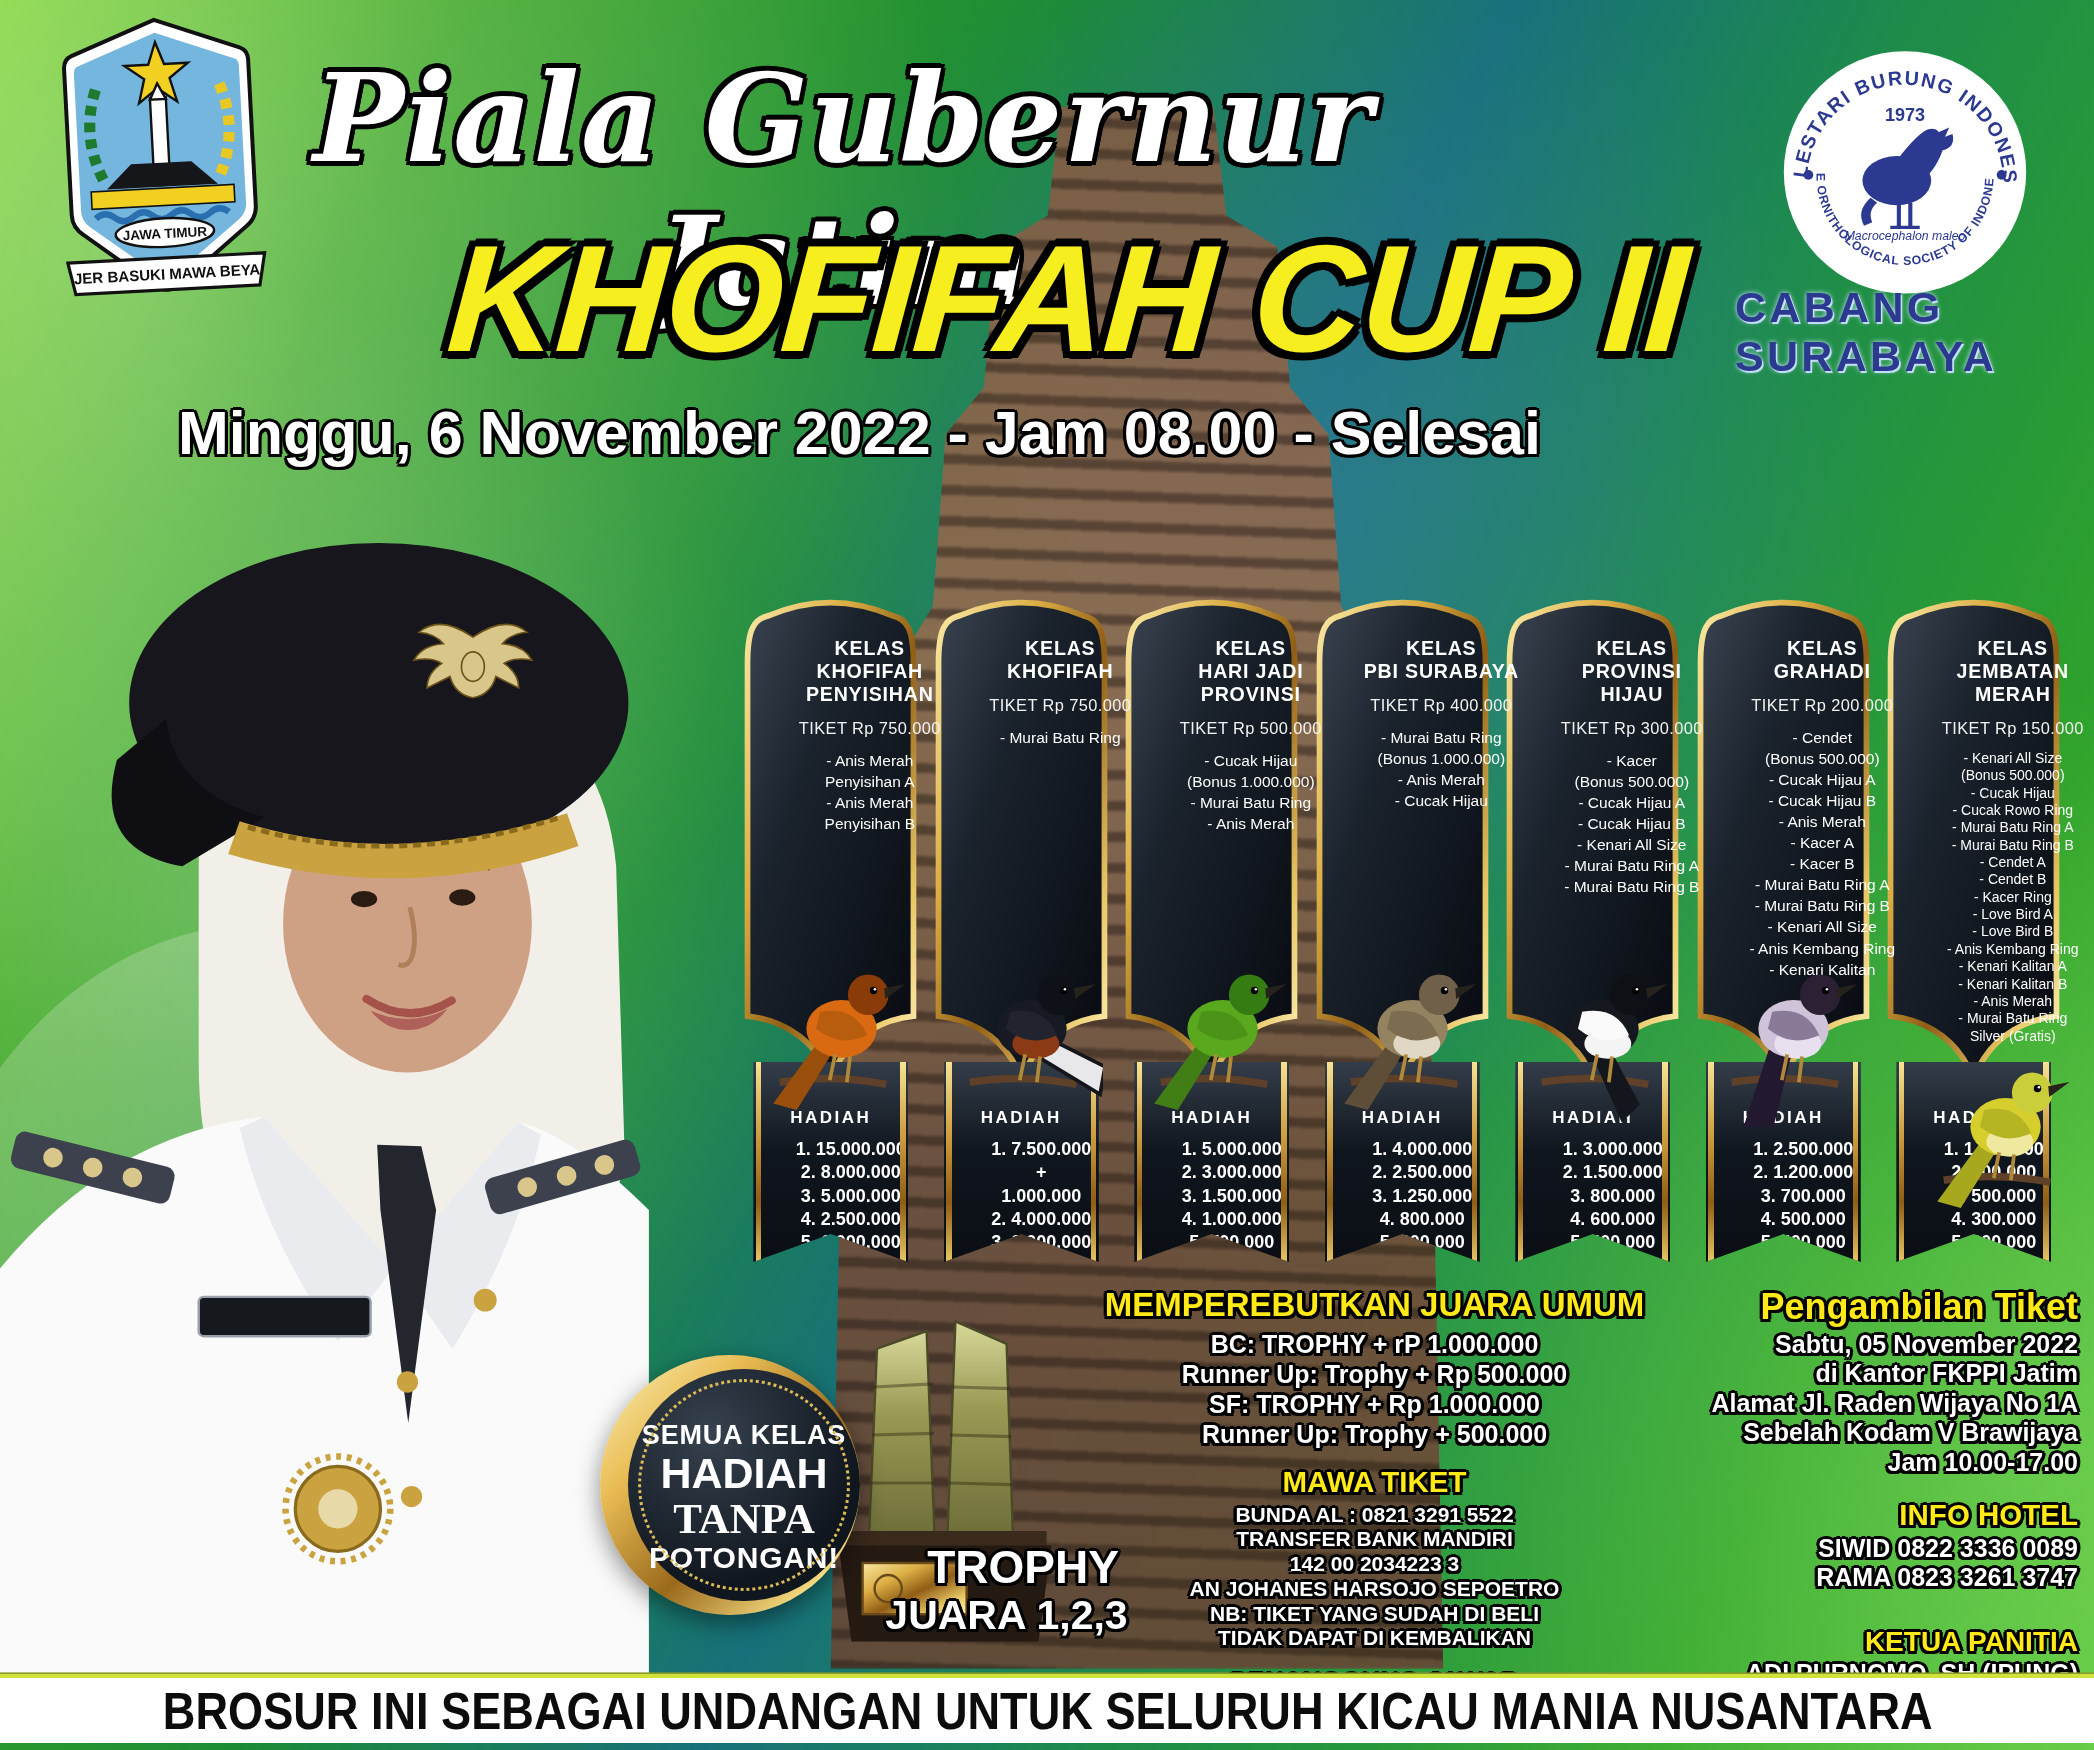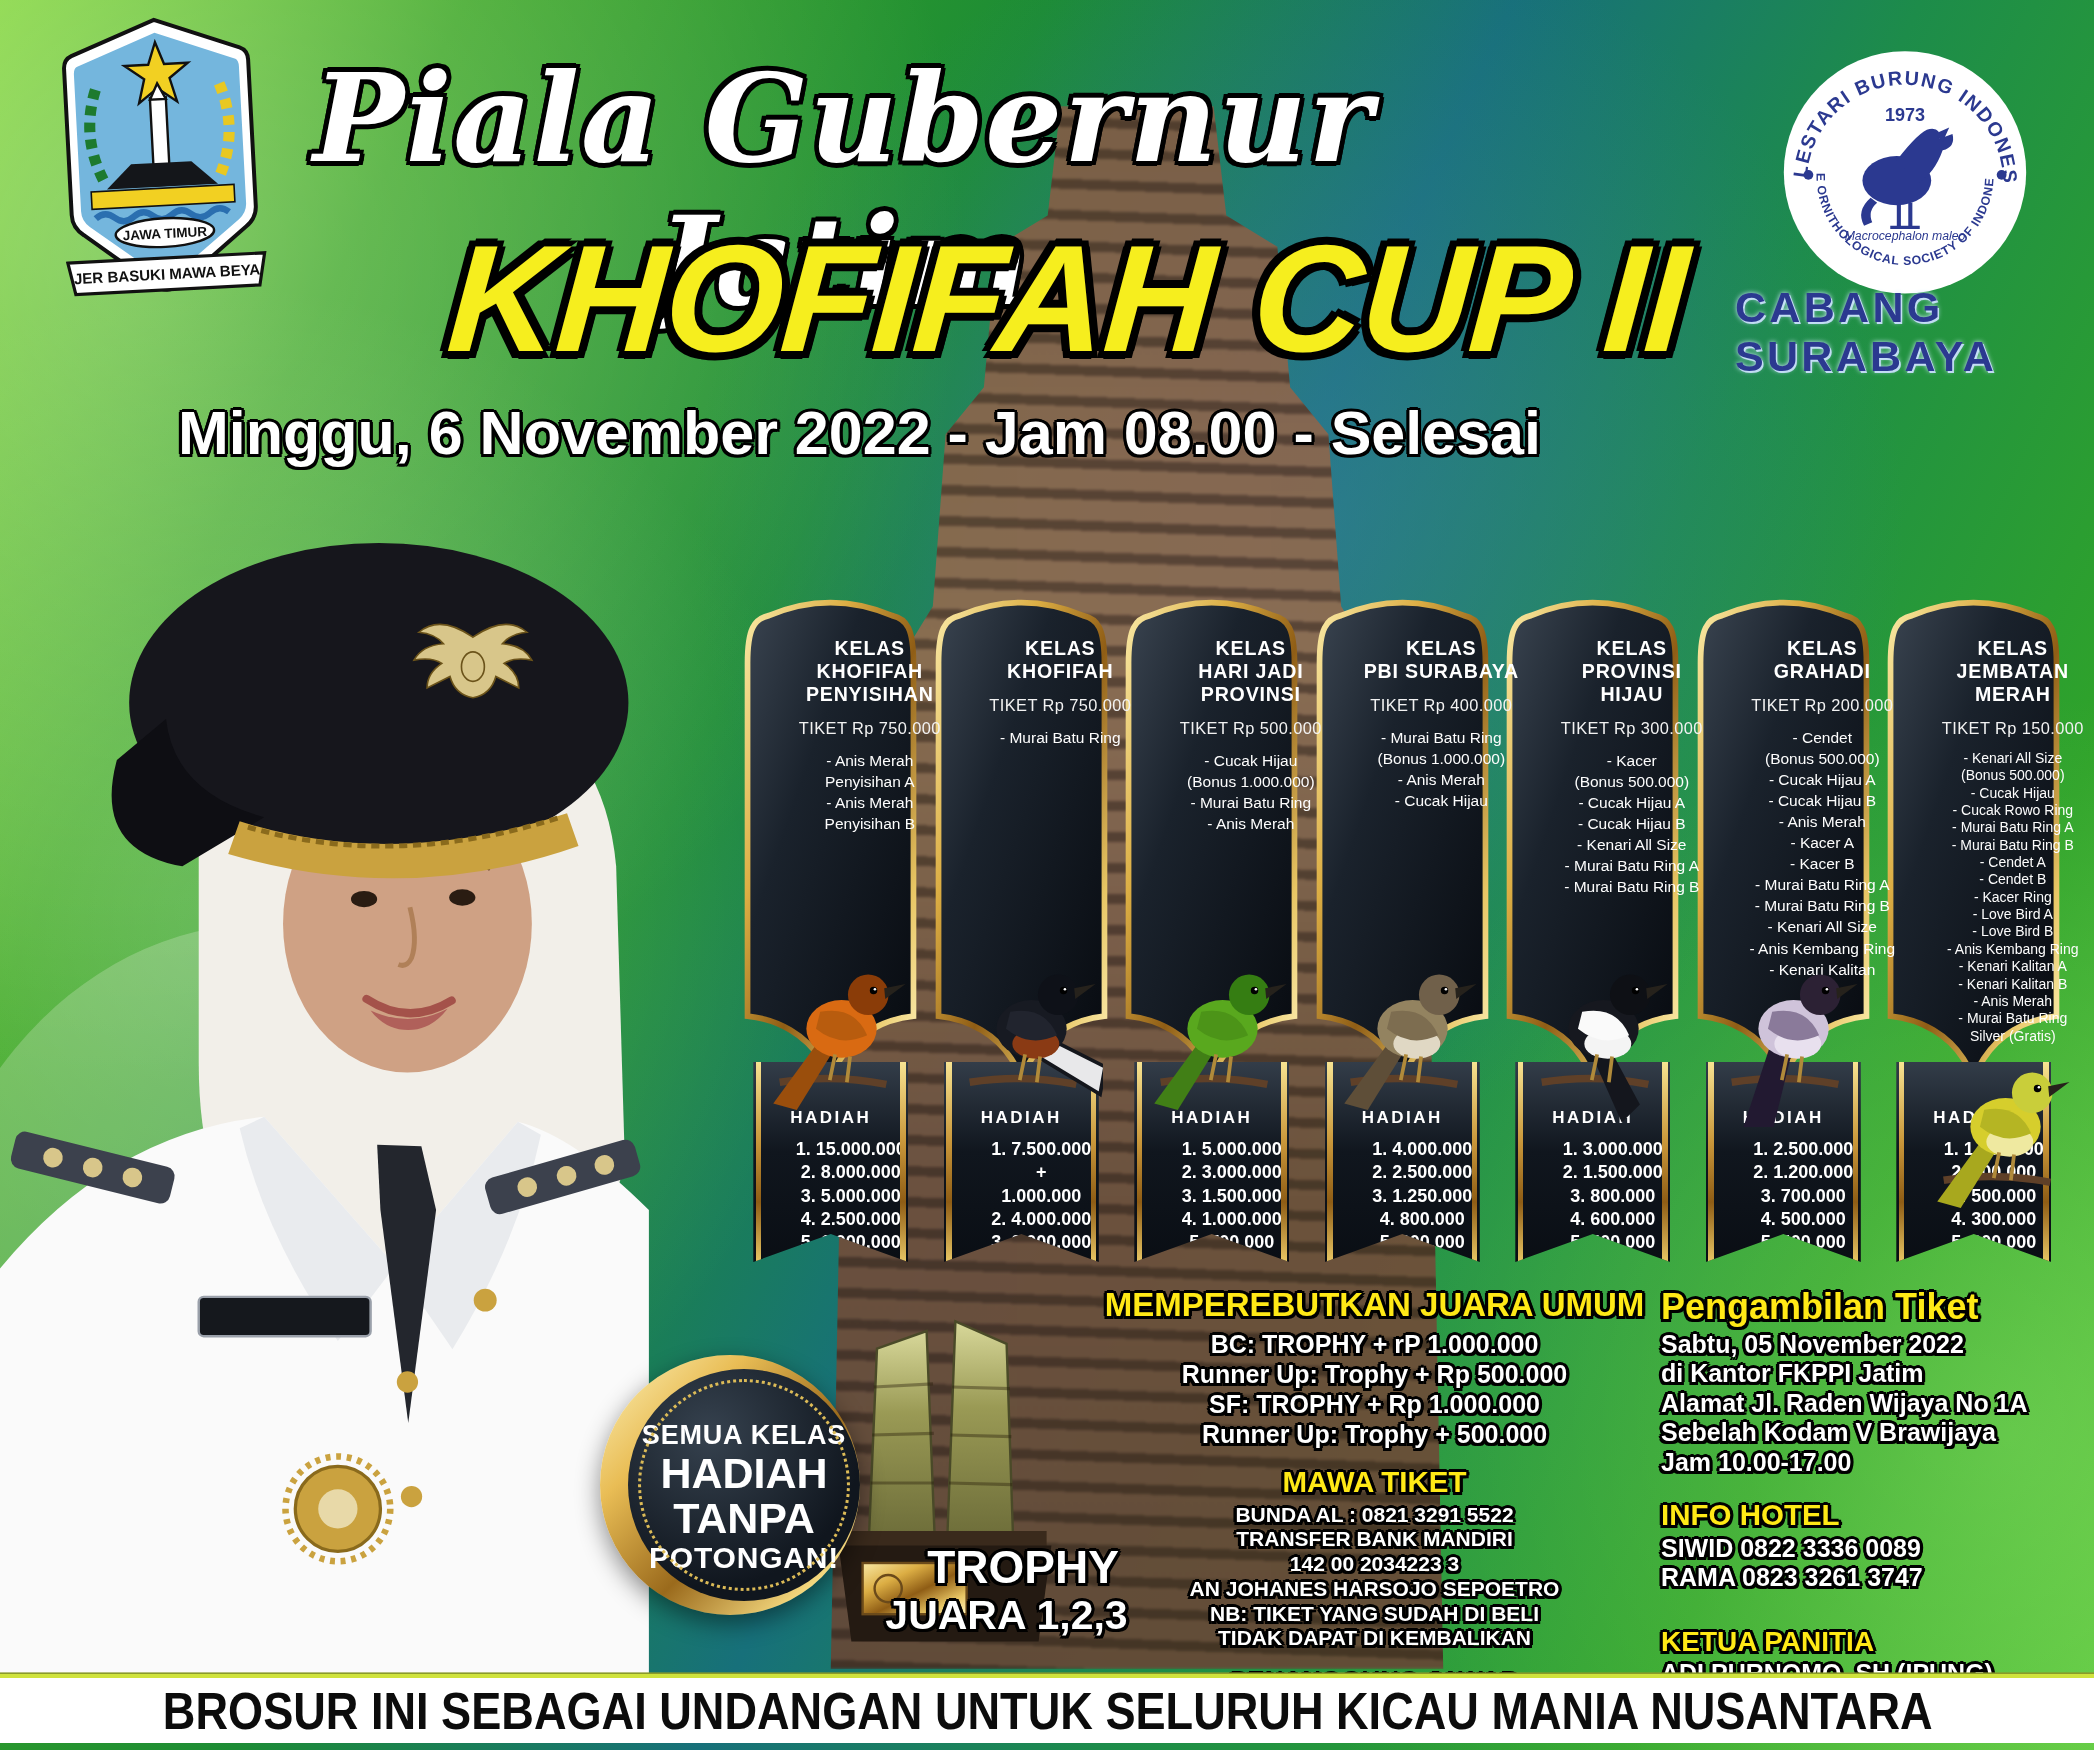--- a/index.html
+++ b/index.html
@@ -69,36 +69,36 @@
   .c7 .b-body{fill:#d6ce2c}.c7 .b-head{fill:#c9ce3a}.c7 .b-tail{fill:#a8a81e}.c7 .b-wing{fill:#b5b523}.c7 .b-belly{fill:#efe9a0}
   
   .badge{position:absolute;left:600px;top:1355px;width:260px;height:260px;z-index:6;border-radius:50%;
     background:linear-gradient(135deg,#fdf3bb,#e9bd55 28%,#9a6a1c 58%,#f4d87e 85%,#fff3c0);
     box-shadow:0 8.2px 24.5px rgba(0,0,0,.45);display:flex;align-items:center;justify-content:flex-end;}
   .badge-inner{width:232px;height:232px;border-radius:50%;position:relative;text-align:center;color:#fff;
     background:radial-gradient(circle at 35% 28%,#36424f,#10161e 68%);}
   .badge-inner:after{content:"";position:absolute;inset:9.8px;border-radius:50%;border:3.3px dotted #dcbb57;}
   .badge-l1{margin-top:51px;font-weight:bold;font-size:27px;letter-spacing:0.8px;}
   .badge-l2{font-weight:bold;font-size:43px;line-height:1.05;}
-  .badge-l3{font-weight:bold;font-size:43px;line-height:1.05;}
+  .badge-l3{font-weight:bold;font-size:43px;line-height:1.05;font-family:Liberation Serif, serif;}
   .badge-l4{font-weight:bold;font-size:30px;letter-spacing:0.8px;}
   
   .trophy{position:absolute;left:818px;top:1299px;width:254px;height:344px;z-index:5;}
   .trophy-label1{position:absolute;left:884px;top:1540px;width:278px;z-index:6;text-align:center;font-weight:bold;font-size:46px;color:#fff;}
   .trophy-label2{position:absolute;left:843px;top:1592px;width:327px;z-index:6;text-align:center;font-weight:bold;font-size:41px;color:#fff;}
   
   .yellow-h{color:#ffe916;font-weight:bold;}
   .info-center{position:absolute;left:1088px;top:1286px;width:573px;z-index:6;text-align:center;color:#fff;}
   .info-center .t1{font-size:33px;}
   .info-center .lines1{margin-top:4.9px;font-weight:bold;font-size:25px;line-height:1.2;}
   .info-center .t2{margin-top:16.4px;font-size:29.5px;}
   .info-center .lines2{margin-top:3.3px;font-weight:bold;font-size:21px;line-height:1.18;}
   .info-center .t3{margin-top:16.4px;font-size:26px;}
   .info-center .name3{margin-top:1.6px;font-weight:bold;font-size:26px;}
-  .info-right{position:absolute;left:1661px;top:1286px;width:417px;z-index:6;text-align:left;color:#fff;}
+  .info-right{position:absolute;left:1661px;top:1286px;width:417px;z-index:6;text-align:right;color:#fff;}
   .info-right .t1{font-size:36px;}
   .info-right .lines1{margin-top:1.6px;font-weight:bold;font-size:25px;line-height:1.18;}
   .info-right .t2{margin-top:21px;font-size:29.5px;}
   .info-right .lines2{margin-top:1.6px;font-weight:bold;font-size:25px;line-height:1.18;}
   .info-right .t3{margin-top:33px;font-size:28px;}
   .info-right .name3{margin-top:1.6px;font-weight:bold;font-size:25px;}
   
   .footer{position:absolute;left:0;top:1674px;width:2095px;height:65px;z-index:7;background:#fff;
     border-top:4.9px solid #cfe23c;box-shadow:0 -1.6px 0 #8a9a2a;display:flex;align-items:center;justify-content:center;}
   .footer-text{font-weight:bold;font-size:47px;color:#0c0c0c;letter-spacing:0;transform:scaleX(.96) scaleY(1.12);white-space:nowrap;}

